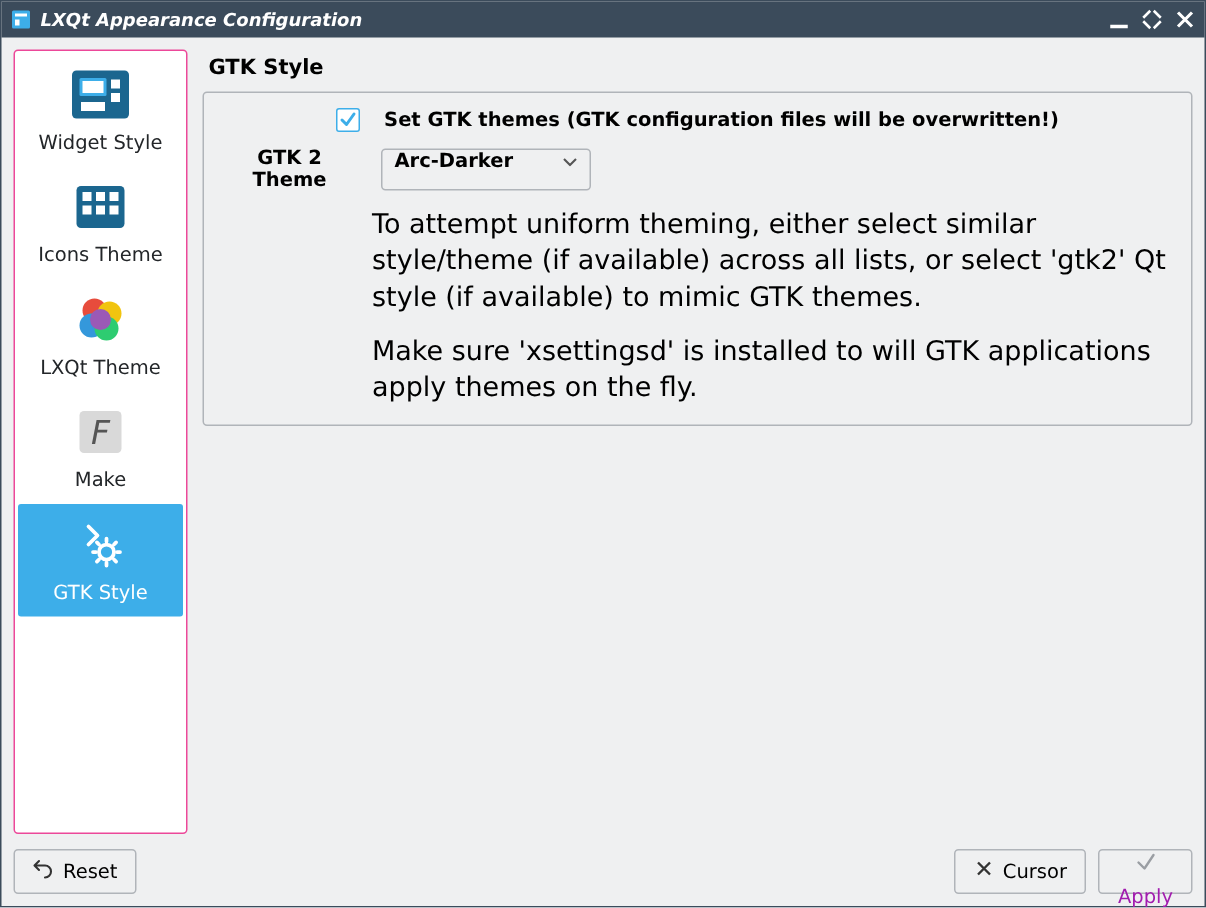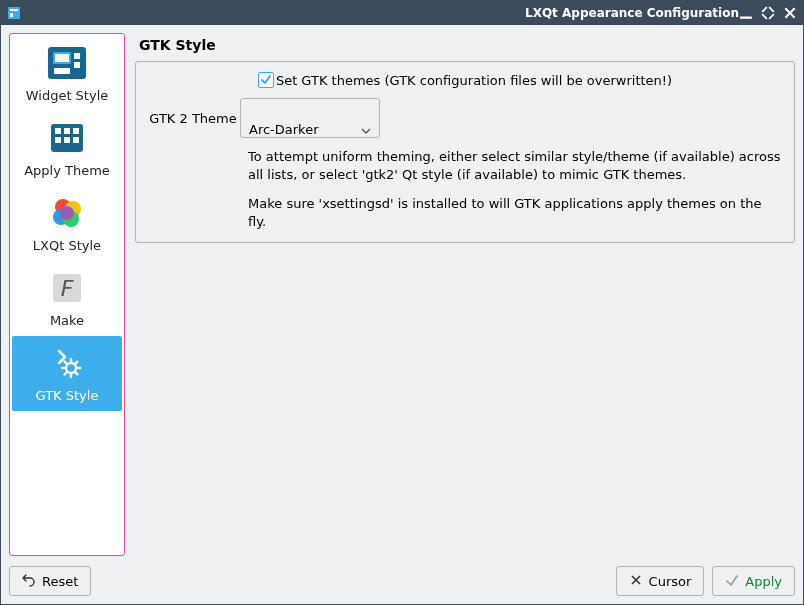--- a/index.html
+++ b/index.html
@@ -2,56 +2,56 @@
 <html><head>
 <meta charset="utf-8">
 <style>
 * { box-sizing: border-box; margin: 0; padding: 0; font-family: "DejaVu Sans", "Liberation Sans", sans-serif; }
 body { background: #d8e0e8; width: 804px; height: 605px; overflow: hidden; }
 
 .window { width: 804px; height: 605px; background: #eff0f1; display: flex; flex-direction: column; border: 1px solid #3b4b5b; }
 
 .titlebar { background: #3b4b5b; color: #fff; height: 24px; display: flex; align-items: center; padding: 0 6px; font-size: 12px; font-weight: bold; }
 .titlebar .win-icon { width: 14px; height: 14px; margin-right: 6px; display:flex; align-items:center; justify-content:center; }
-.titlebar .title { flex: 1; text-align: right; }
+.titlebar .title { flex: 1; text-align: left; font-style: italic; }
 .titlebar .win-controls { display: flex; gap: 8px; }
 .titlebar .win-controls span { width: 14px; height: 14px; display:flex; align-items:center; justify-content:center; cursor: pointer; }
 
 .client { flex: 1; display: flex; flex-direction: column; padding: 8px; gap: 6px; }
 
 .body-row { flex: 1; display: flex; gap: 10px; }
 
 .sidebar { width: 116px; border: 1px solid #ec4899; border-radius: 3px; background: #fff; padding: 2px; overflow-y:auto; }
 .sidebar-item { width: 100%; display: flex; flex-direction: column; align-items: center; padding: 6px 2px 8px 2px; font-size: 13px; color: #232629; cursor: pointer; border-radius: 2px; }
 .sidebar-item .icon-box { width: 48px; height: 42px; display:flex; align-items:center; justify-content:center; margin-bottom: 4px; }
 .sidebar-item.selected { background: #3daee9; color: #fff; }
 
 .main { flex: 1; display: flex; flex-direction: column; }
 .section-title { font-size: 14px; font-weight: bold; padding: 4px 0 8px 4px; }
 .panel { border: 1px solid #b0b4b9; border-radius: 3px; background: #eff0f1; padding: 10px 12px; }
 
-.row { display: flex; align-items: center; gap: 2px; margin-bottom: 10px; font-size: 13px; }
+.row { display: flex; align-items: center; gap: 16px; margin-bottom: 10px; font-size: 13px; font-weight: bold; }
 .row .label { width: 90px; text-align: center; }
 .row.center { justify-content: center; }
 
 .checkbox { width: 16px; height: 16px; border: 1px solid #3daee9; border-radius: 2px; background:#fff; display:flex; align-items:center; justify-content:center; }
 .checkbox svg { width:12px; height:12px; }
 
-.select { border: 1px solid #b0b4b9; border-radius: 3px; background: #eff0f1; height: 40px; display: flex; align-items: flex-end; justify-content: space-between; padding: 0 8px; font-size: 13px; cursor: pointer; }
+.select { border: 1px solid #b0b4b9; border-radius: 3px; background: #eff0f1; height: 28px; display: flex; align-items: flex-start; justify-content: space-between; padding: 0 8px; font-size: 13px; cursor: pointer; }
 .select .chev { margin-left: 10px; }
 
-.info-text { font-size: 13px; line-height: 1.35; margin-top: 2px; margin-left: 100px; }
+.info-text { font-size: 18px; line-height: 1.35; margin-top: 2px; margin-left: 100px; }
 .info-text p { margin-bottom: 12px; }
 .info-text p:last-child { margin-bottom: 2px; }
 
 .button-row { display: flex; align-items: center; padding-top: 4px; }
 .button-row .spacer { flex: 1; }
 
 .btn { border: 1px solid #b0b4b9; border-radius: 3px; background: #eff0f1; height: 30px; padding: 0 12px; display: inline-flex; align-items: center; gap: 6px; font-size: 13px; cursor: pointer; }
-.btn.disabled { color: #15803d; cursor: default; }
+.btn.disabled { color: #a21caf; cursor: default; flex-direction: column; }
 .btn + .btn { margin-left: 8px; }
 .btn svg { width:14px; height:14px; }
 </style>
 </head>
 <body>
 
 <div class="window">
 
   <div class="titlebar">
     <span class="win-icon">
@@ -103,33 +103,33 @@
             <svg width="40" height="36" viewBox="0 0 40 36">
                 <rect x="4" y="4" width="32" height="28" rx="3" fill="#1b668f"></rect>
                 <rect x="8" y="8" width="6" height="6" fill="#fff"></rect>
                 <rect x="17" y="8" width="6" height="6" fill="#fff"></rect>
                 <rect x="26" y="8" width="6" height="6" fill="#fff"></rect>
                 <rect x="8" y="17" width="6" height="6" fill="#fff"></rect>
                 <rect x="17" y="17" width="6" height="6" fill="#fff"></rect>
                 <rect x="26" y="17" width="6" height="6" fill="#fff"></rect>
               </svg>
           </div>
-          <span>Apply Theme</span>
+          <span>Icons Theme</span>
         </div>
         <div class="sidebar-item">
           <div class="icon-box">
             <svg width="40" height="40" viewBox="0 0 40 40">
                 <circle cx="16" cy="14" r="8" fill="#e74c3c"></circle>
                 <circle cx="26" cy="16" r="8" fill="#f1c40f"></circle>
                 <circle cx="14" cy="24" r="8" fill="#3498db"></circle>
                 <circle cx="24" cy="26" r="8" fill="#2ecc71"></circle>
                 <circle cx="20" cy="20" r="7" fill="#9b59b6"></circle>
               </svg>
           </div>
-          <span>LXQt Style</span>
+          <span>LXQt Theme</span>
         </div>
         <div class="sidebar-item">
           <div class="icon-box">
             <svg width="40" height="40" viewBox="0 0 40 40">
                 <rect x="6" y="6" width="28" height="28" rx="3" fill="#d9d9d9"></rect>
                 <text x="20" y="28" font-family="serif" font-style="italic" font-size="22" fill="#555" text-anchor="middle">F</text>
               </svg>
           </div>
           <span>Make</span>
         </div>

